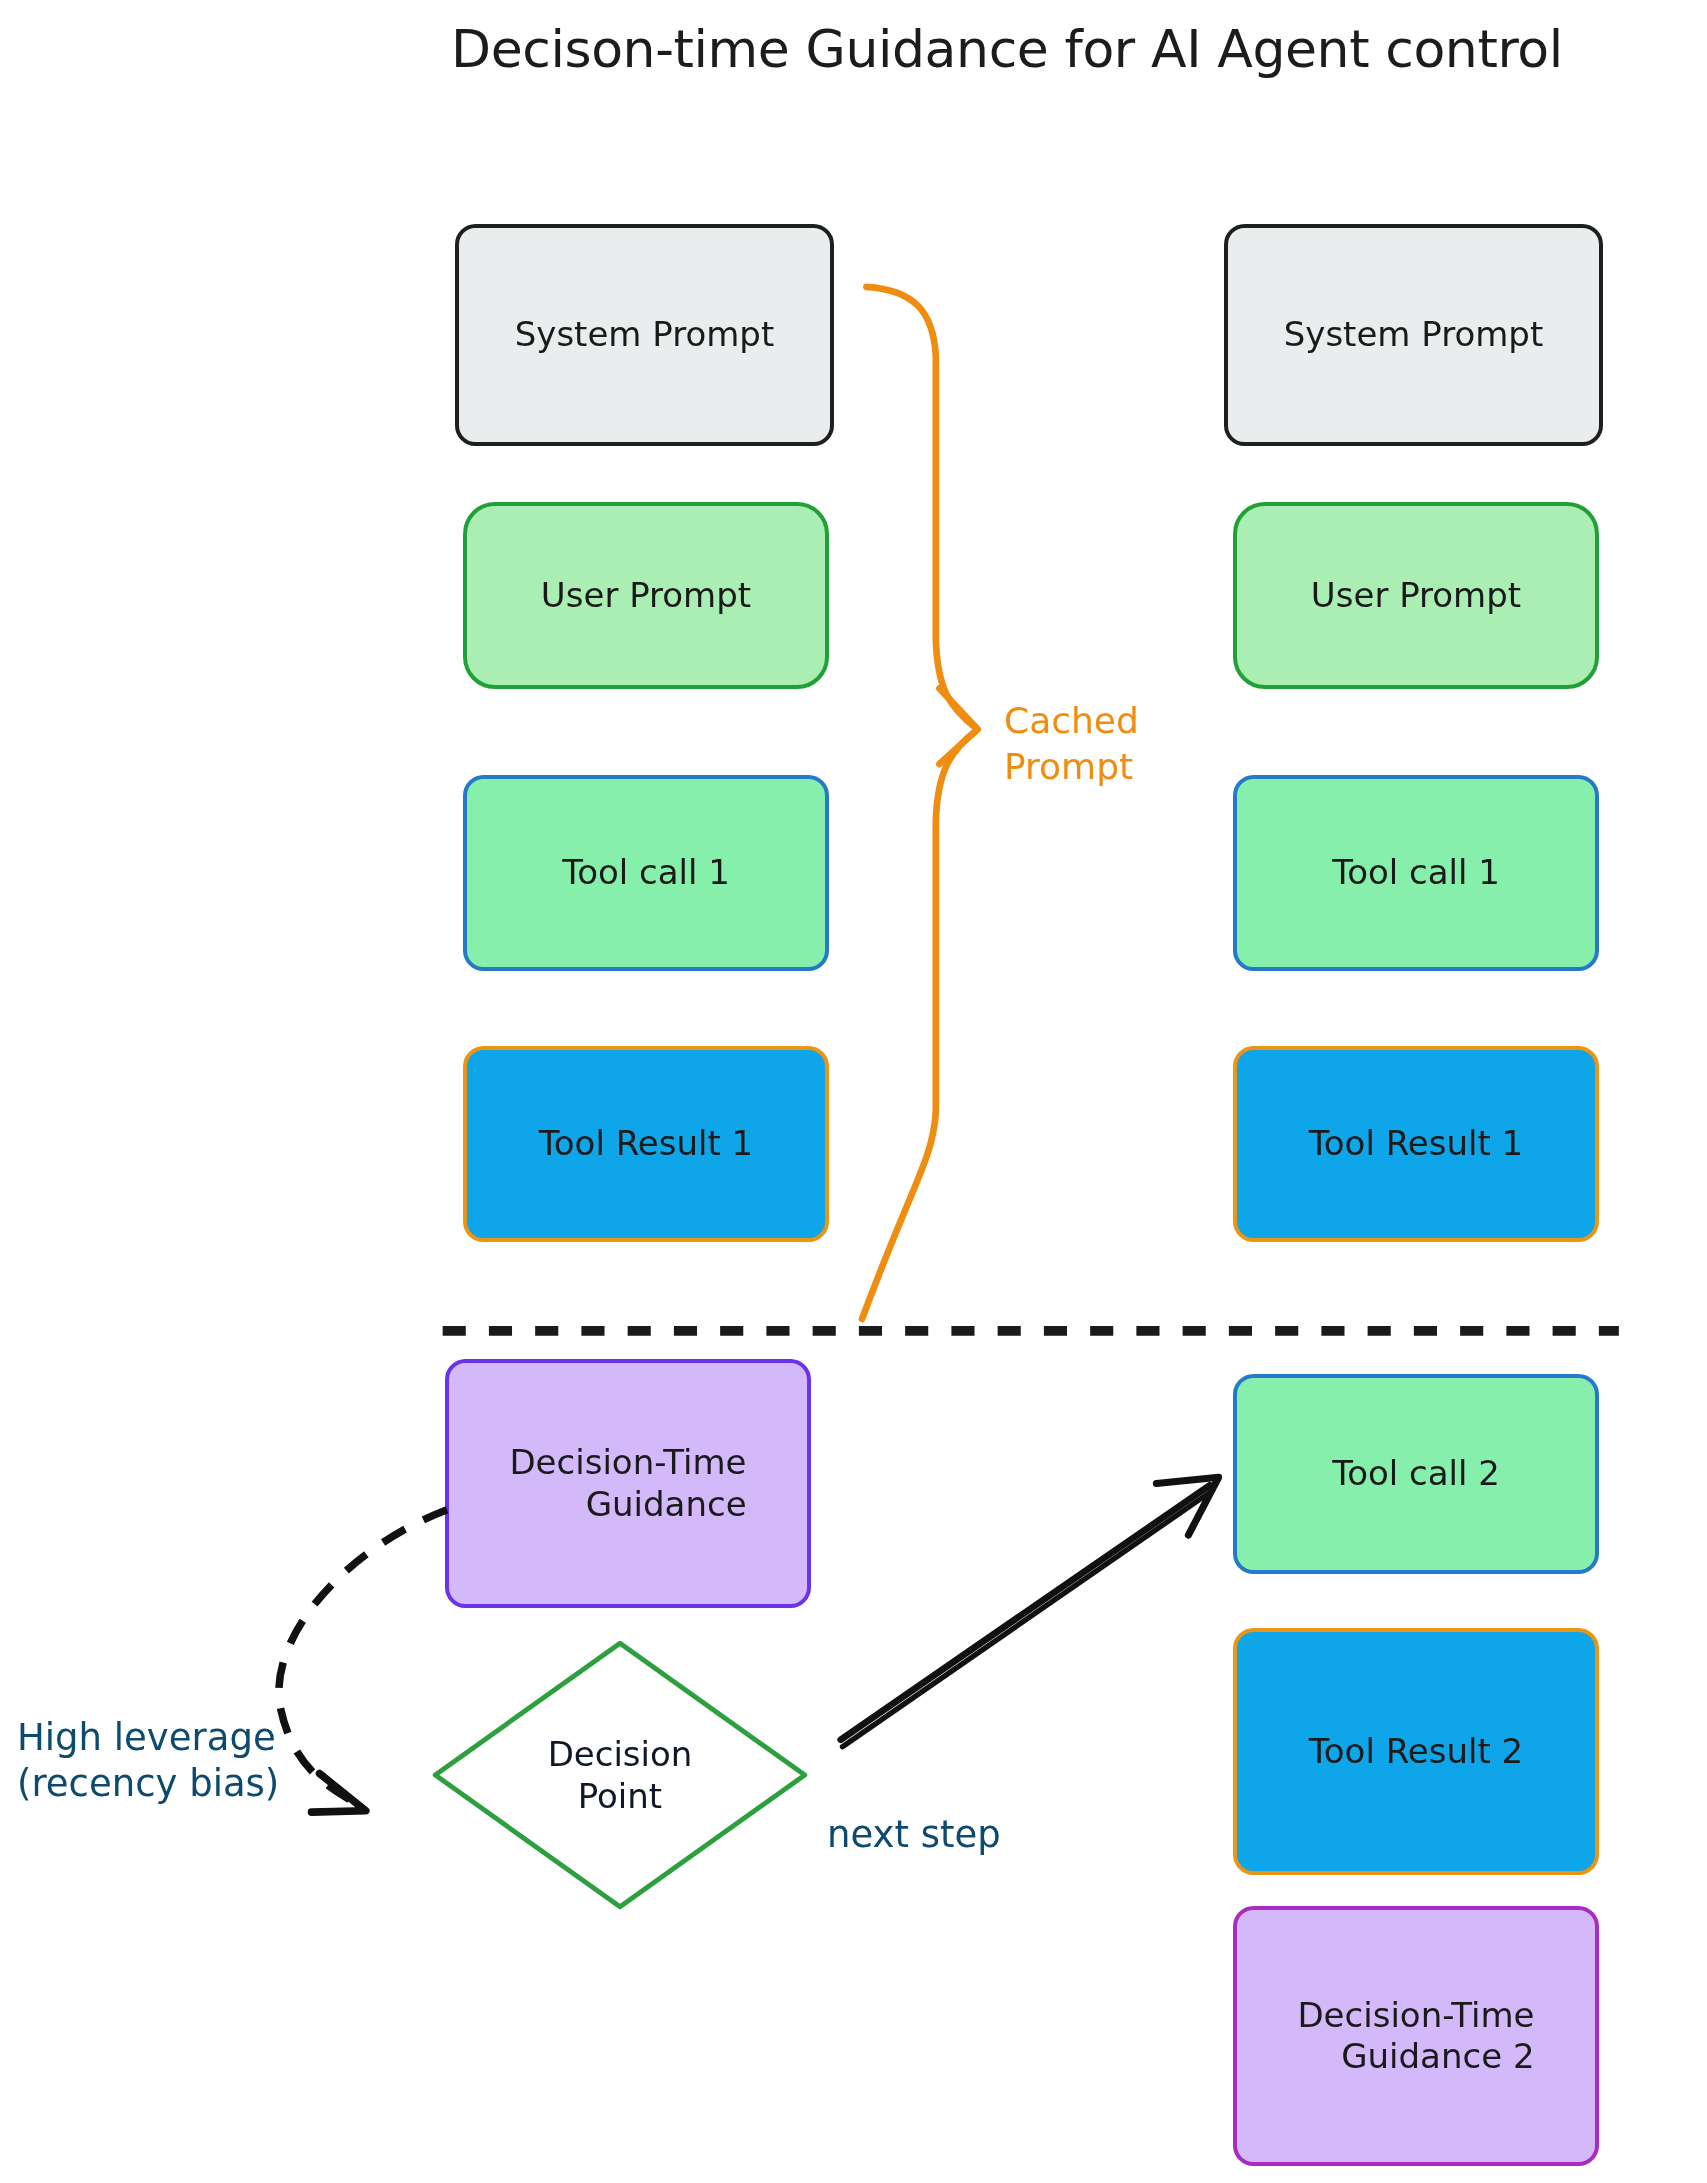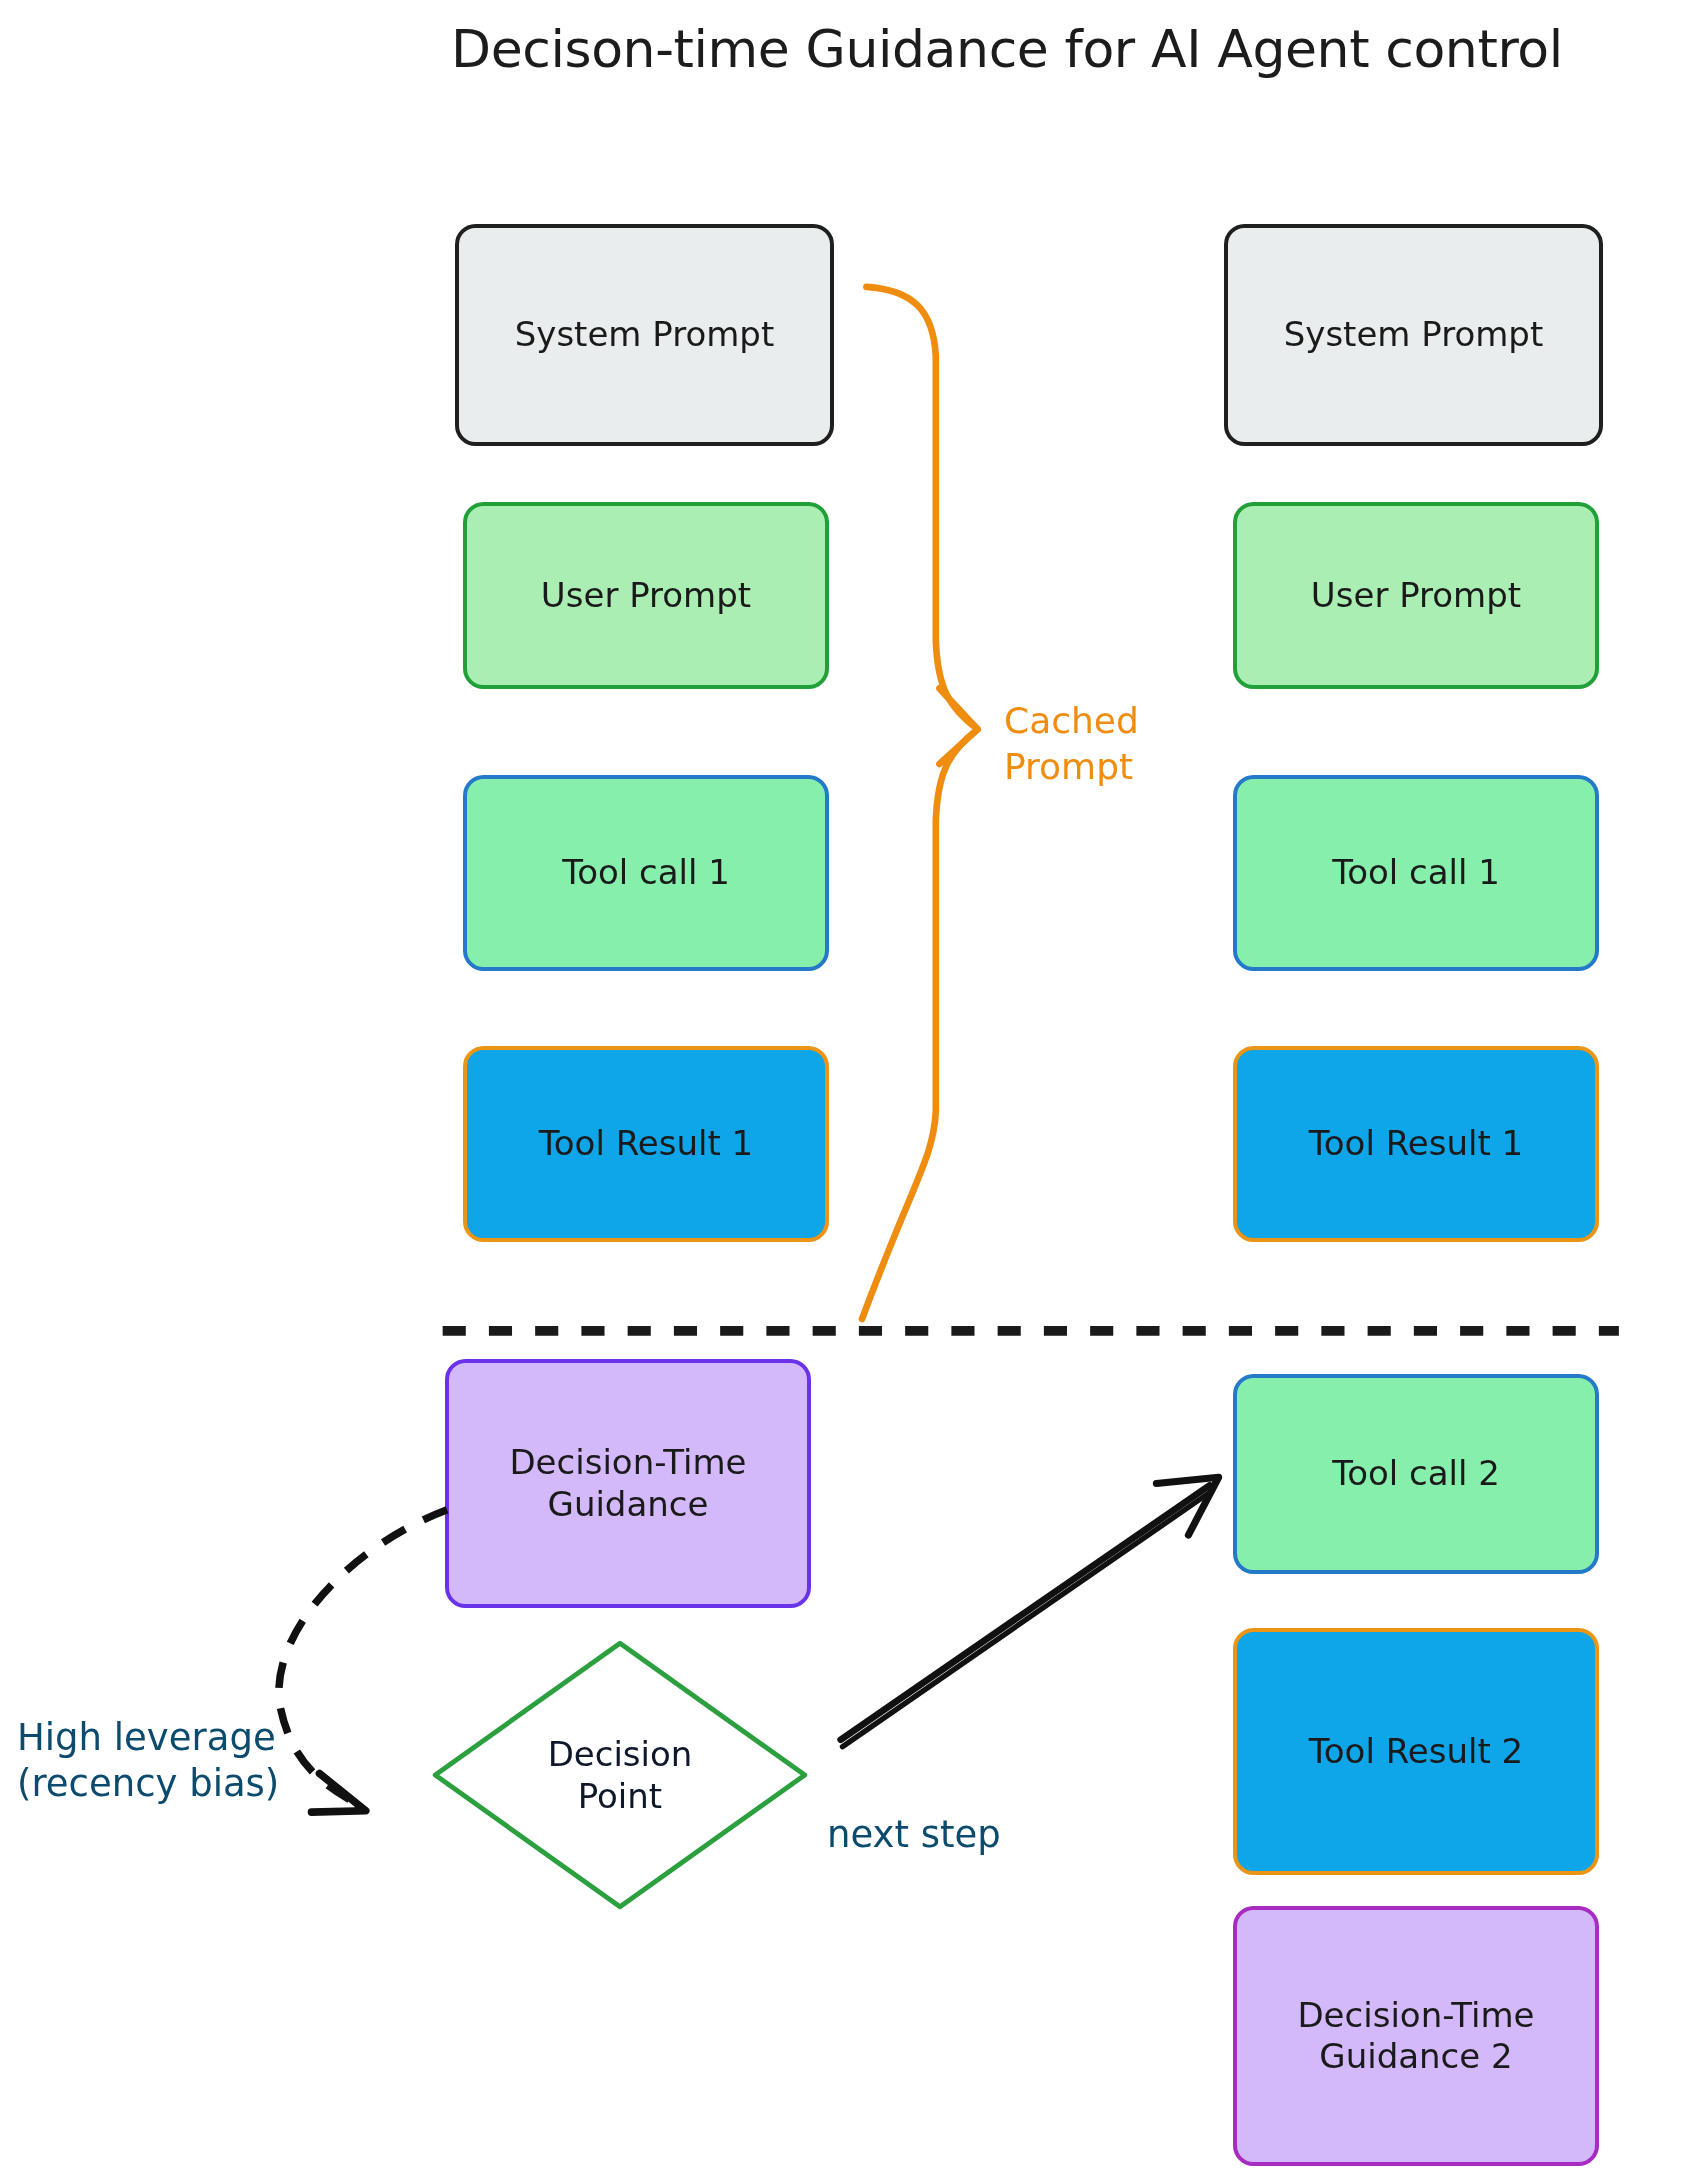--- a/index.html
+++ b/index.html
@@ -35,31 +35,31 @@
 
   
   .node {
     position: absolute;
     box-sizing: border-box;
     border-radius: 20.5px;
     border-style: solid;
     display: flex;
     align-items: center;
     justify-content: center;
-    text-align: center;
+    text-align: right;
     line-height: 1.22;
     font-size: 34px;
     font-weight: 400;
     color: #1a1a1a;
     padding: 0 10.7px;
     white-space: pre-line;
   }
 
   .node.gray   { background: #e9edee; border-color: #1f1f1f; border-width: 4px; }
-  .node.green  { background: #abeeb3; border-color: #21a038; border-width: 4px; }
+  .node.green  { background: #abeeb3; border-color: #21a038; border-width: 4px; border-radius: 32px; }
   .node.blue   { background: #86efac; border-color: #2579c9; border-width: 4px; }
   .node.orange { background: #0ea5e9; border-color: #ec9413; border-width: 4px; }
   .node.purple { background: #d3b9fa; border-color: #6a33ea; border-width: 4px; }
   .node.magenta{ background: #d3b9fa; border-color: #a82cc2; border-width: 4px; }
 
   
   #sys-l  { left: 455px; top: 224px;  width: 379px; height: 222px; }
   #usr-l  { left: 463px; top: 502px; width: 366px; height: 187px; }
   #tc1-l  { left: 463px; top: 775px; width: 366px; height: 196px; }
   #tr1-l  { left: 463px; top: 1046px; width: 366px; height: 196px; }

